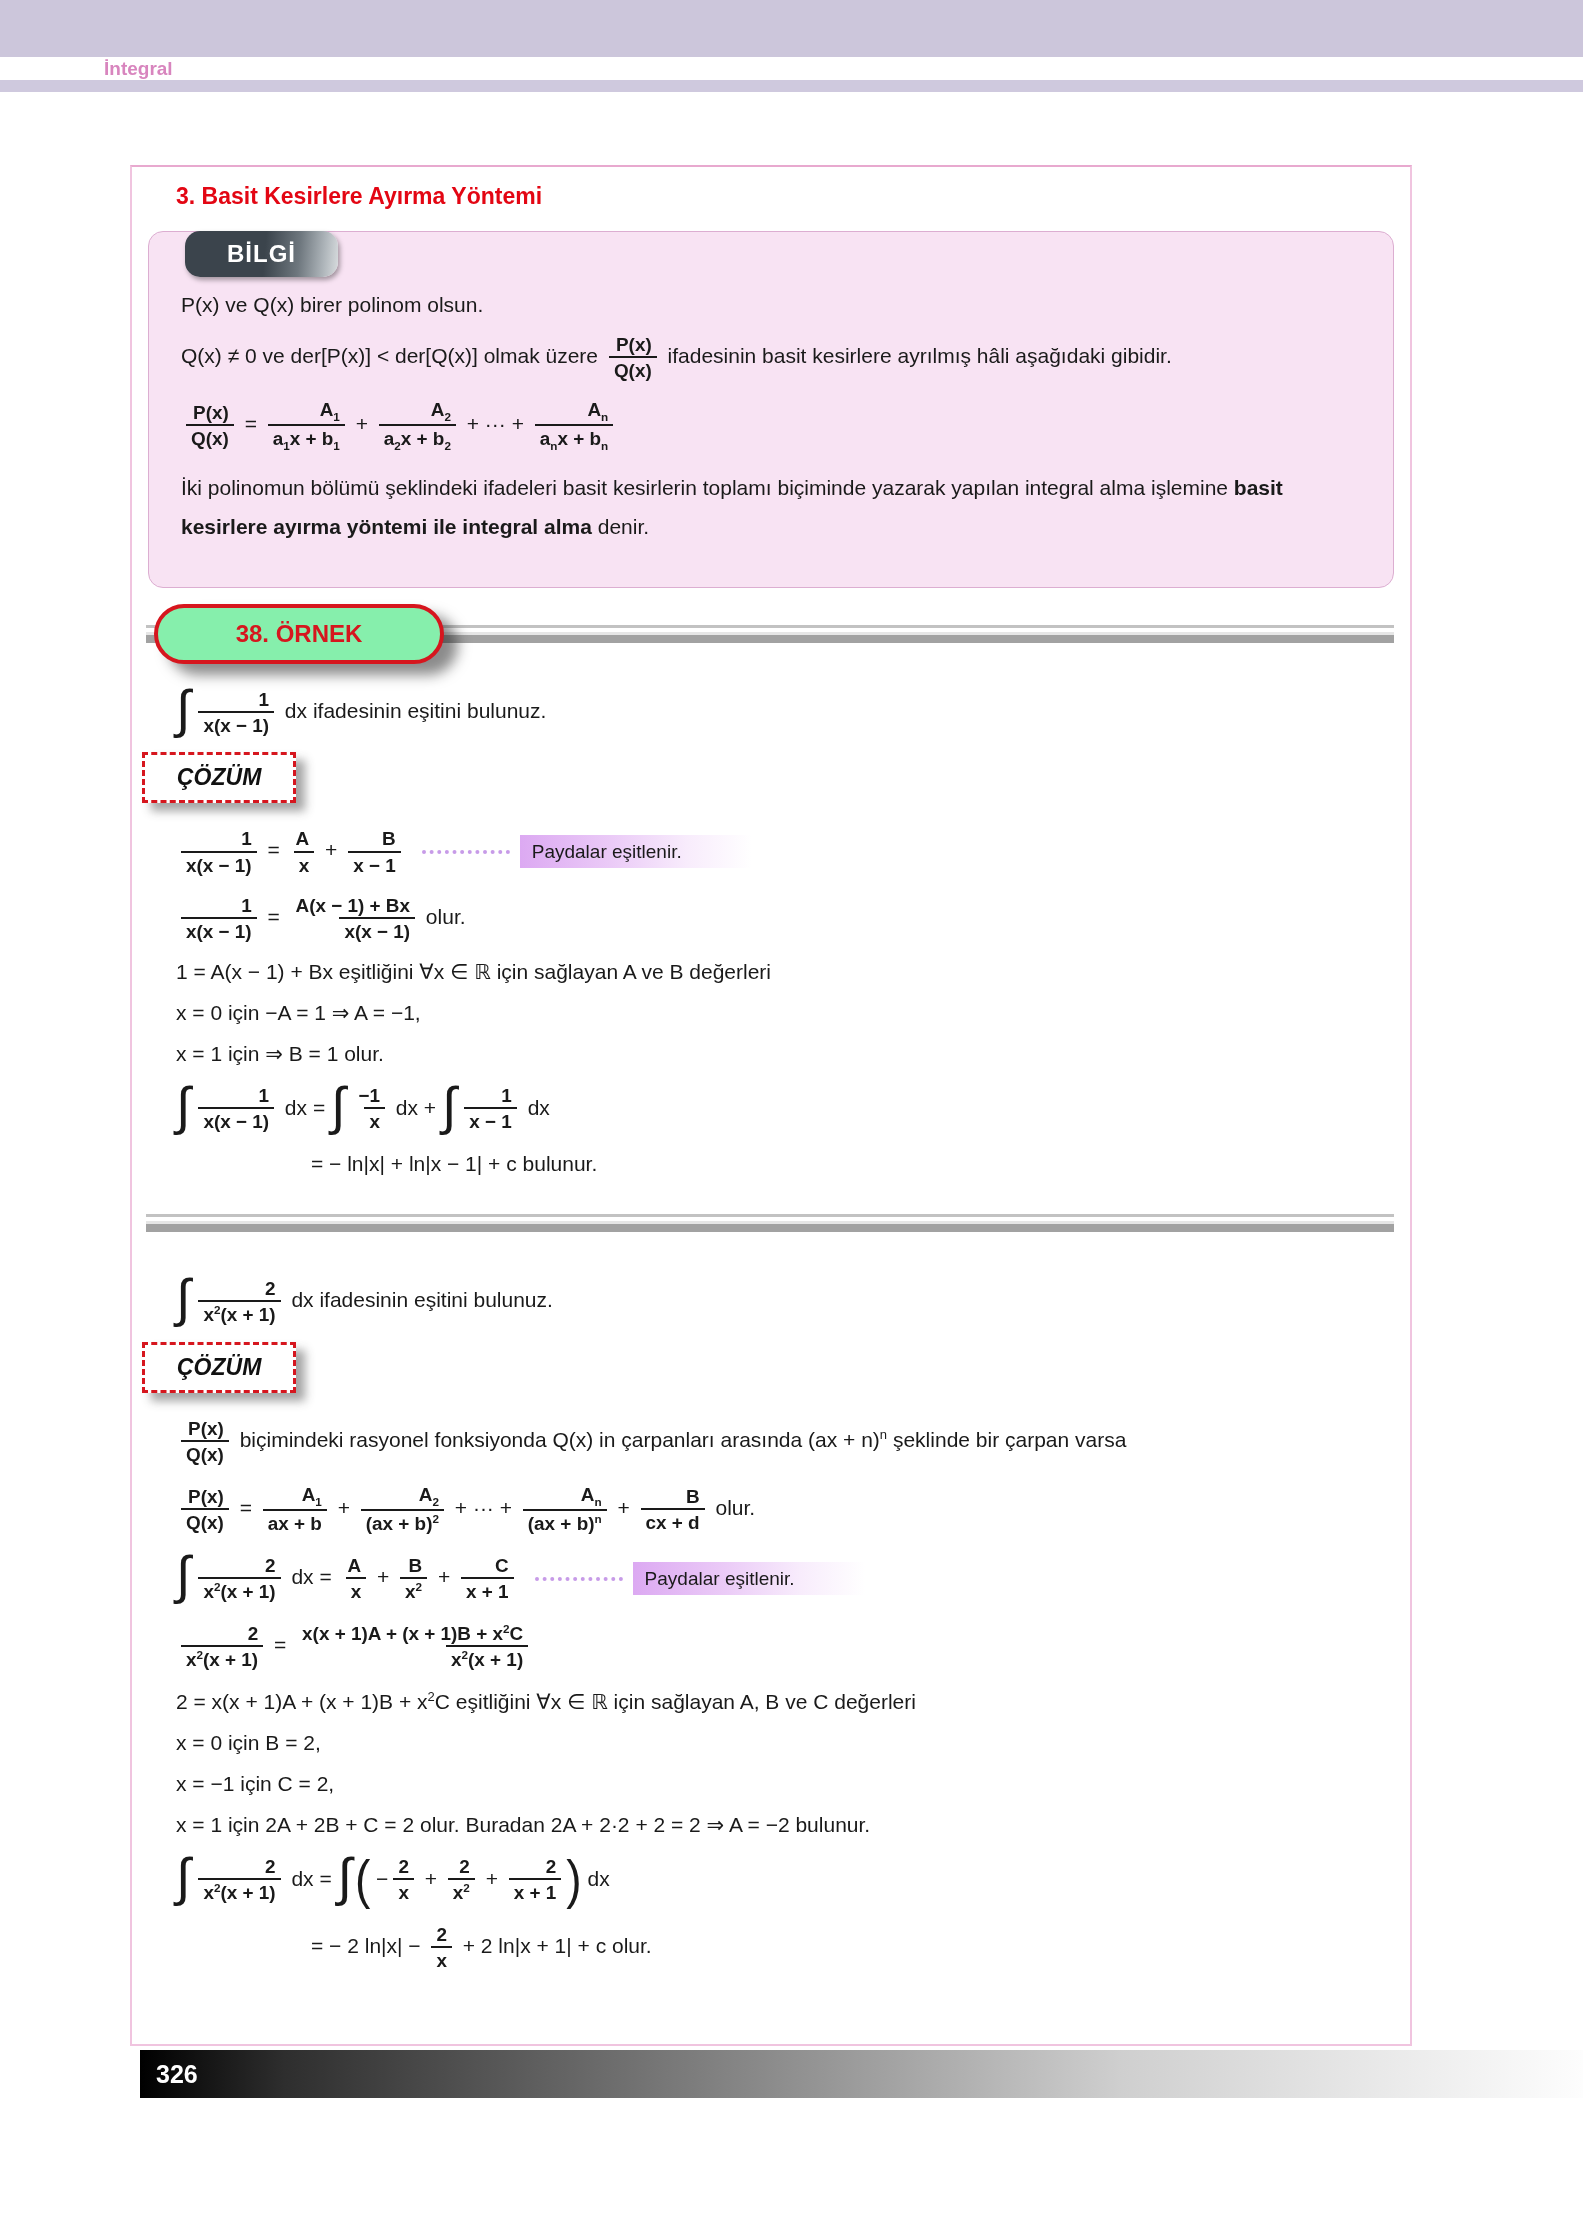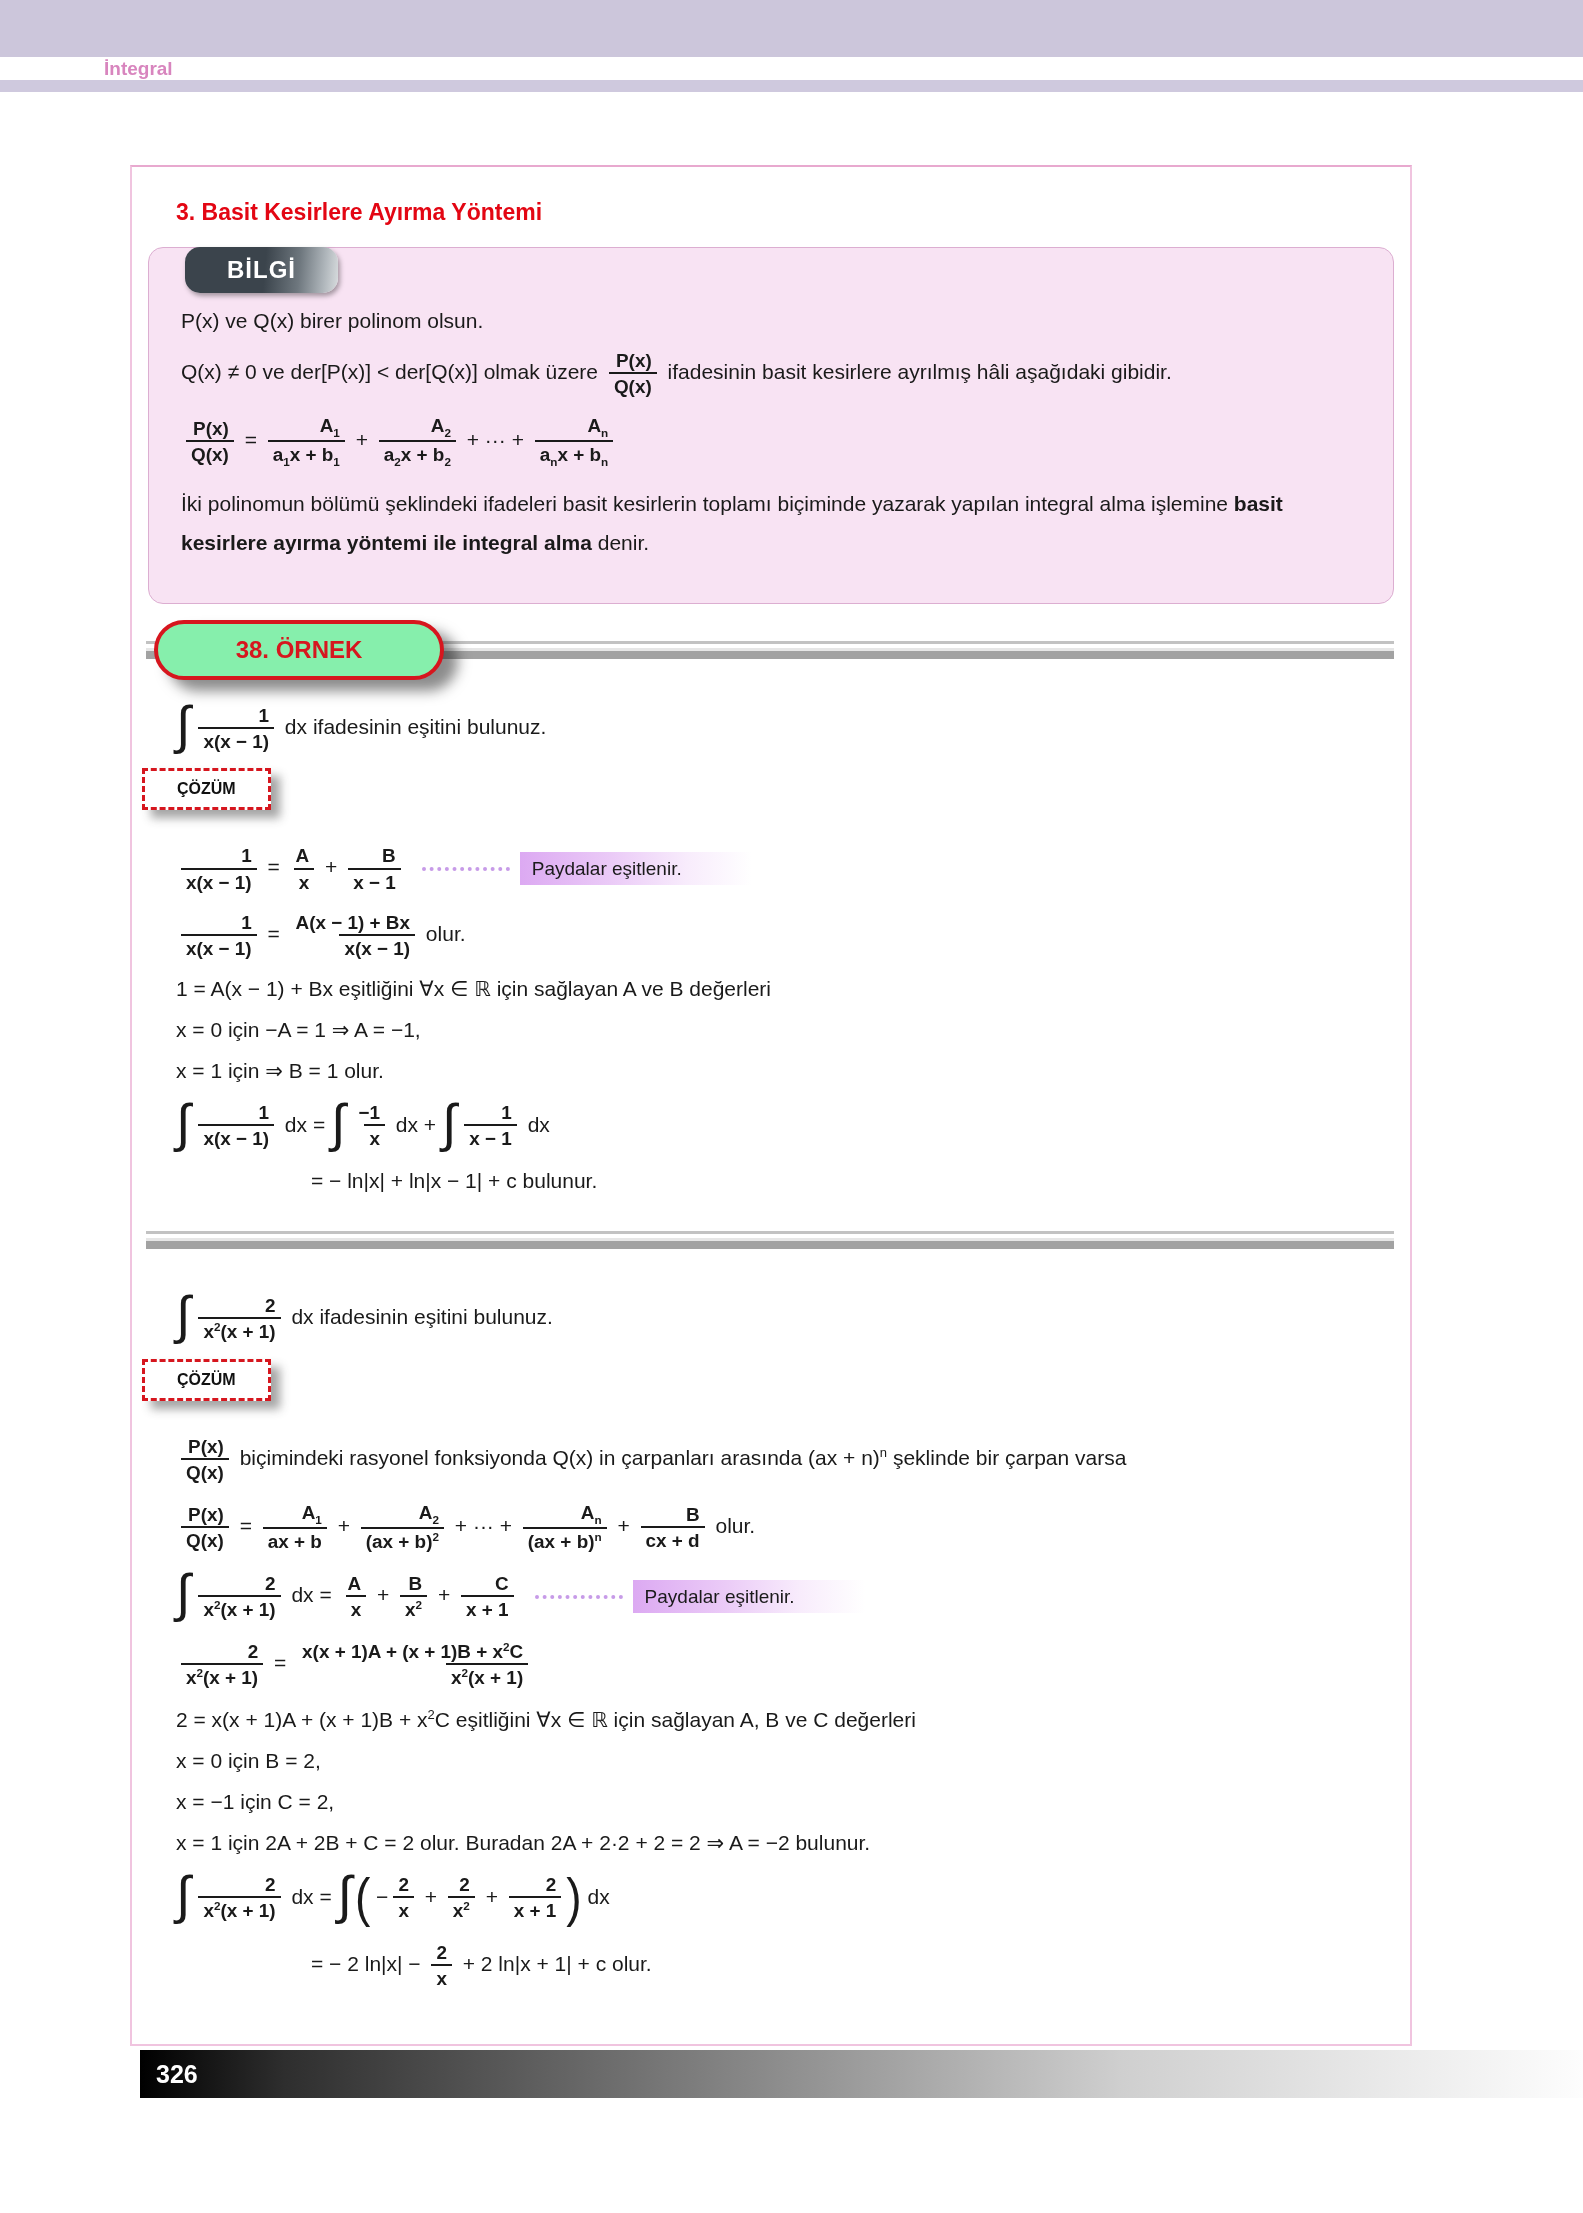--- a/index.html
+++ b/index.html
@@ -8,21 +8,21 @@
 
   
   .band1{height:57px;background:#CCC6DB;}
   .band2{height:23px;background:#fff;display:flex;align-items:center;padding-left:16px;}
   .band2 .chapter{margin-left:88px;color:#D885BE;font-weight:bold;font-size:19px;}
   .band3{height:12px;background:#CFC9DE;}
 
   
   .content-box{position:absolute;left:130px;top:165px;width:1282px;height:1881px;
     border:2px solid #F0C4DF;border-top-color:#E8A9CF;background:#fff;
-    padding:16px 14px;box-sizing:border-box;}
+    padding:0 14px;box-sizing:border-box;}
 
   h1.sec-title{margin:16px 0 0 30px;font-size:23px;color:#E30613;font-weight:bold;}
 
   
   .bilgi{position:relative;background:#F8E3F3;border:1px solid #DCAED1;border-radius:15px;
     margin:21px 2px 0 2px;padding:0 40px 24px 28px;}
   .bilgi-badge{display:inline-block;margin:-1px 0 0 8px;
     background:linear-gradient(95deg,#3B444C 0%,#3B444C 52%,#6E777E 74%,#AEB5BA 90%,#D8DCDE 100%);
     color:#fff;font-weight:bold;font-size:24px;letter-spacing:1px;padding:9px 42px;
     border-radius:15px;box-shadow:2px 3px 5px rgba(0,0,0,.35);}
@@ -31,23 +31,23 @@
 
   
   .ex-head{position:relative;height:64px;margin-top:16px;}
   .rule{position:absolute;left:0;right:2px;top:21px;height:18px;
     background:linear-gradient(180deg,#c2c2c2 0 3px,#ffffff 3px 7px,#e6e6e6 7px 10px,#a2a2a2 10px 18px);}
   .pill{position:absolute;left:8px;top:0;min-width:290px;box-sizing:border-box;text-align:center;
     background:#86efac;border:4px solid #D6161E;border-radius:34px;color:#D6161E;font-weight:bold;
     font-size:24px;padding:12px 10px;box-shadow:14px 11px 13px rgba(25,25,25,.5);}
 
   
-  .cozum{display:inline-block;margin:10px 0 17px -4px;background:#fff;border:3px dashed #D6161E;
-    color:#111;font-weight:bold;font-size:16px;padding:9px 32px;
-    box-shadow:9px 8px 9px rgba(55,55,55,.45);}
+  .cozum{display:inline-block;margin:10px 0 7px -4px;background:#fff;border:3px dashed #D6161E;
+    color:#111;font-weight:bold;font-size:23px;padding:9px 32px;
+    box-shadow:9px 8px 9px rgba(55,55,55,.45);font-style:italic;}
 
   
   .mline{margin:17px 0 17px 30px;color:#1a1a1a;}
   .q{margin:18px 0 4px 30px;}
   .frac{display:inline-flex;flex-direction:column;align-items:flex-end;vertical-align:middle;
     margin:0 5px;font-size:.9em;line-height:1.22;text-align:center;font-weight:bold;}
   .frac .num{padding:0 5px;}
   .frac .den{border-top:2px solid #1a1a1a;padding:1px 5px 0;}
   sup{vertical-align:super;font-size:.62em;}
   sub{vertical-align:sub;font-size:.62em;}

